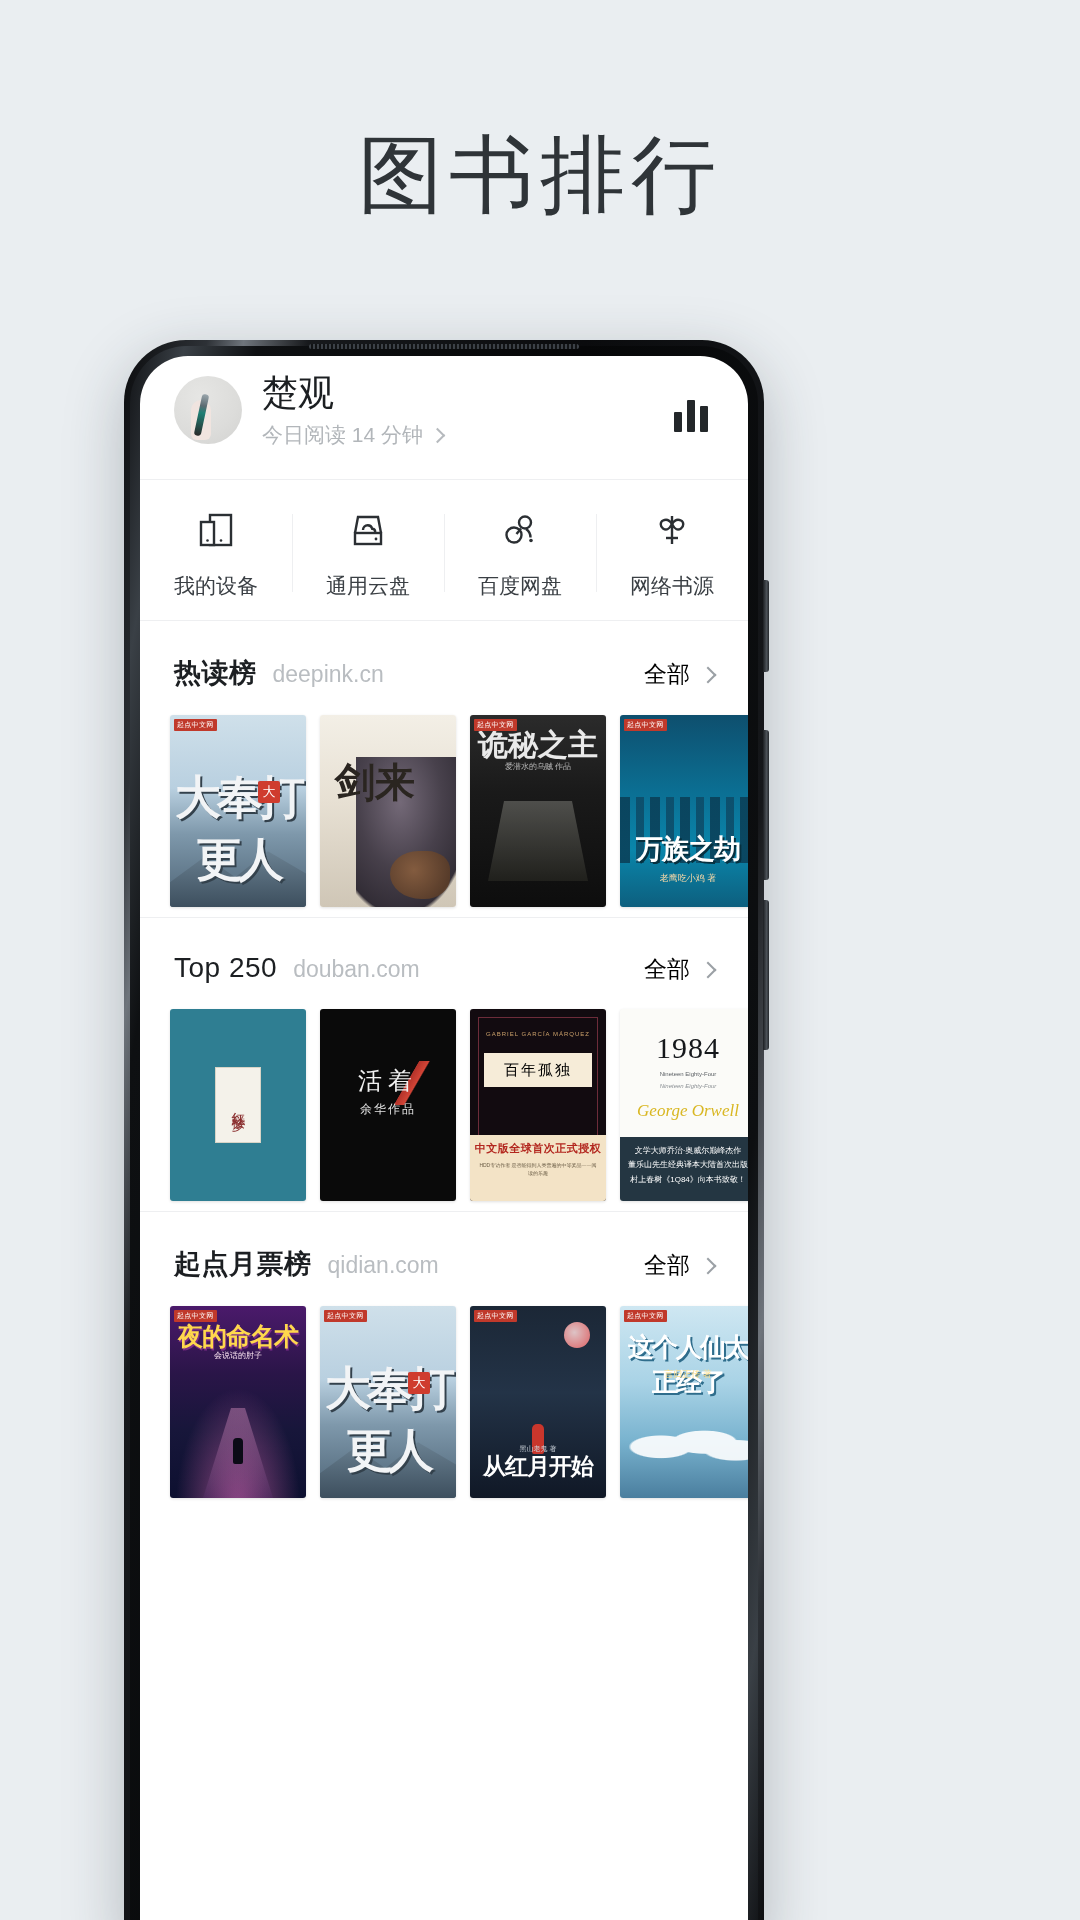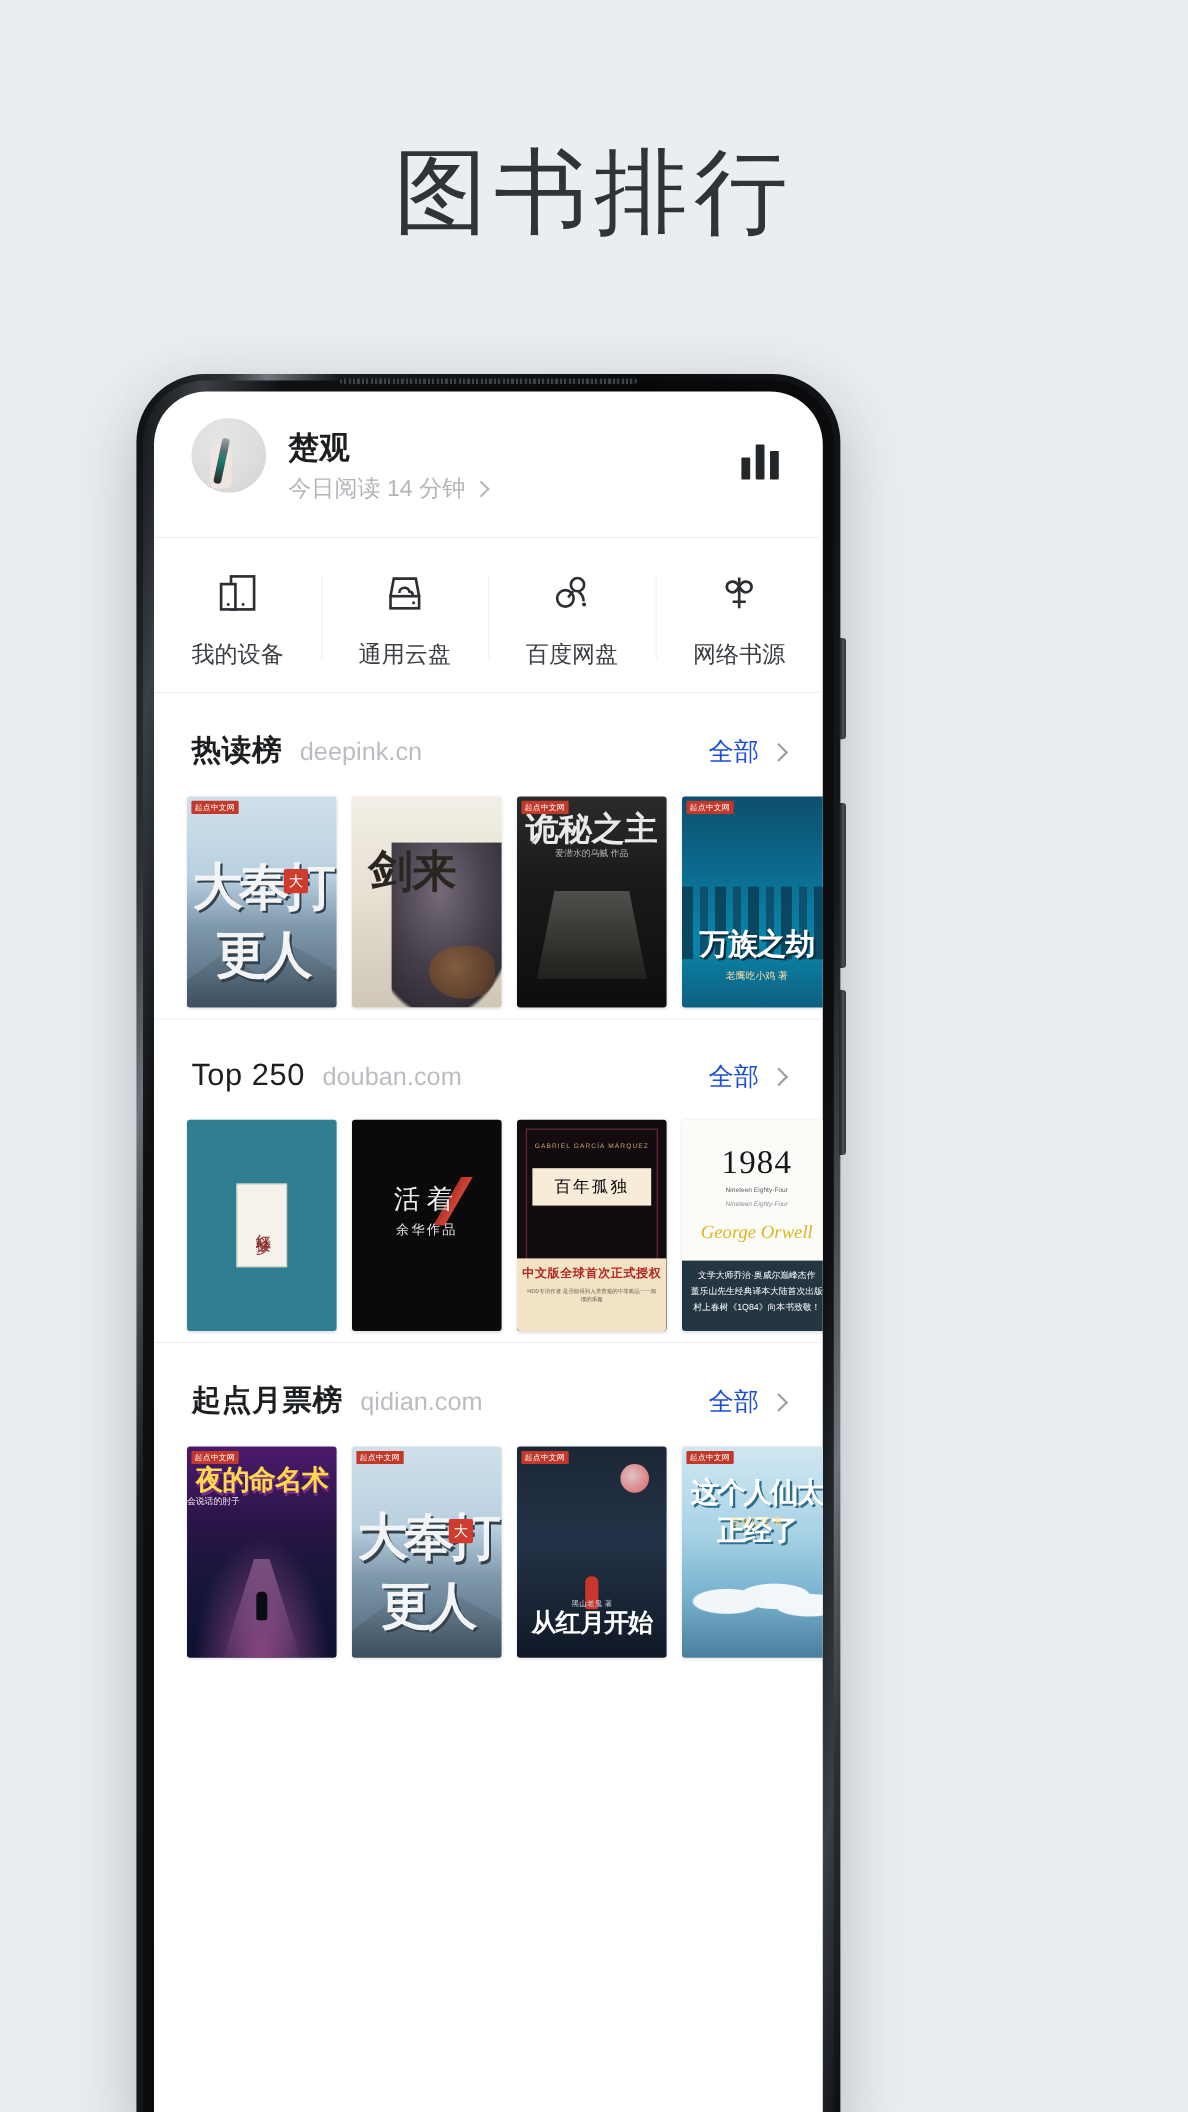--- a/index.html
+++ b/index.html
@@ -110,25 +110,24 @@
   .avatar .pen{
     position:absolute;
     left:24px; top:18px;
     width:7px; height:42px;
     border-radius:3px;
     background:linear-gradient(180deg,#9aa6ac 0%,#5d6b72 28%,#1f7f74 45%,#2a2a2a 100%);
     transform:rotate(12deg);
   }
   .p-text{ margin-left:20px; }
   .p-name{
-    font-size:28px;
-    font-weight:700;
+    font-size:36px;
+    font-weight:400;
     color:#1c1f22;
     line-height:1.25;
-    margin-top:19px;
   }
   .p-sub{
     margin-top:6px;
     font-size:21px;
     color:#b2b6ba;
     display:flex;
     align-items:center;
     gap:9px;
   }
   .chev{
@@ -194,21 +193,21 @@
     font-size:23px;
     color:#b9bdc1;
     font-weight:400;
   }
   .sec-more{
     margin-left:auto;
     display:flex;
     align-items:center;
     gap:12px;
     font-size:23px;
-    color:#1d4ed8;
+    color:#000000;
   }
   .sec-more .chev{ border-color:#9ba0a5; width:12px; height:12px; }
 
   .covers{
     display:flex;
     gap:14px;
     padding:0 30px;
   }
   .cover{
     width:136px;
@@ -305,21 +304,21 @@
 
   .c-ymmz{ background:linear-gradient(180deg,#4b1a6b 0%,#2a1548 35%,#17163a 65%,#0d1030 100%); }
   .c-ymmz .glow{ position:absolute; left:0; right:0; bottom:0; height:120px;
     background:radial-gradient(ellipse at 50% 110%,rgba(255,120,200,.55),transparent 65%); }
   .c-ymmz .road{ position:absolute; left:50%; transform:translateX(-50%); bottom:0;
     width:70px; height:90px; background:linear-gradient(180deg,rgba(255,170,220,.35),rgba(120,60,160,.1));
     clip-path:polygon(40% 0,60% 0,100% 100%,0 100%); }
   .c-ymmz .fig{ position:absolute; left:50%; transform:translateX(-50%); bottom:34px;
     width:10px; height:26px; background:#0b0b16; border-radius:4px 4px 2px 2px; }
   .c-ymmz .big{ top:14px; font-size:25px; color:#ffd84d; text-shadow:1px 2px 0 #7a2c86; letter-spacing:-1px; }
-  .c-ymmz .sub{ position:absolute; left:0; right:0; top:44px; font-size:8px; color:#ffe9f5; z-index:3; }
+  .c-ymmz .sub{ position:absolute; left:0; right:0; top:44px; text-align:center; font-size:8px; color:#ffe9f5; z-index:3; }
 
   .c-chjk{ background:linear-gradient(180deg,#1b2736 0%,#233347 45%,#101826 100%); }
   .c-chjk .moon{ position:absolute; right:16px; top:16px; width:26px; height:26px; border-radius:50%;
     background:radial-gradient(circle at 40% 40%,#ffdede,#ff6b6b); opacity:.85; }
   .c-chjk .fig{ position:absolute; left:50%; transform:translateX(-50%); bottom:44px;
     width:12px; height:30px; background:#c9362c; border-radius:5px 5px 2px 2px; }
   .c-chjk .big{ bottom:16px; font-size:23px; color:#fff; letter-spacing:-1px; }
   .c-chjk .sm{ position:absolute; left:0; right:0; bottom:44px; text-align:center; font-size:7px; color:#cfd6de; z-index:3; }
 
   .c-zgr{ background:linear-gradient(180deg,#cfe7f2 0%,#a9d3e6 40%,#79b3cf 70%,#4a7e9e 100%); }

